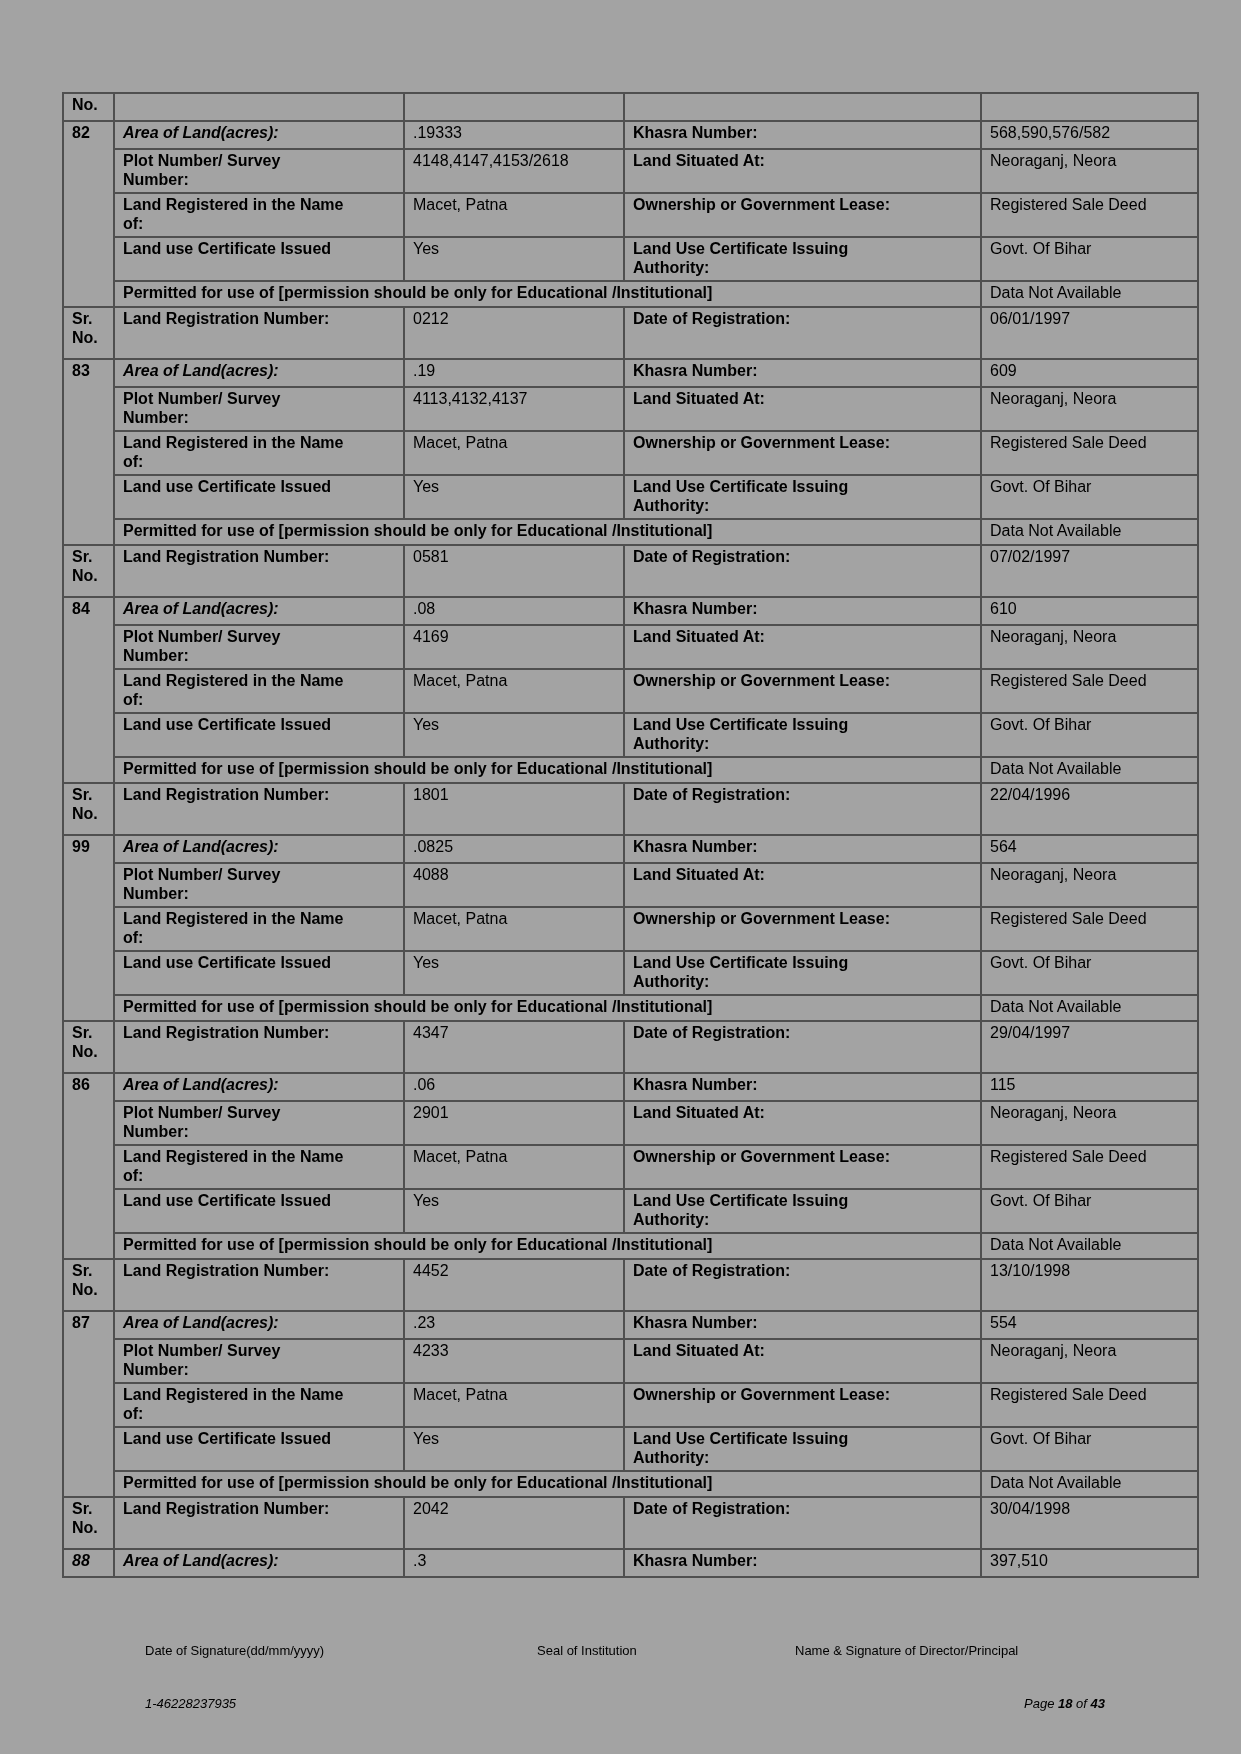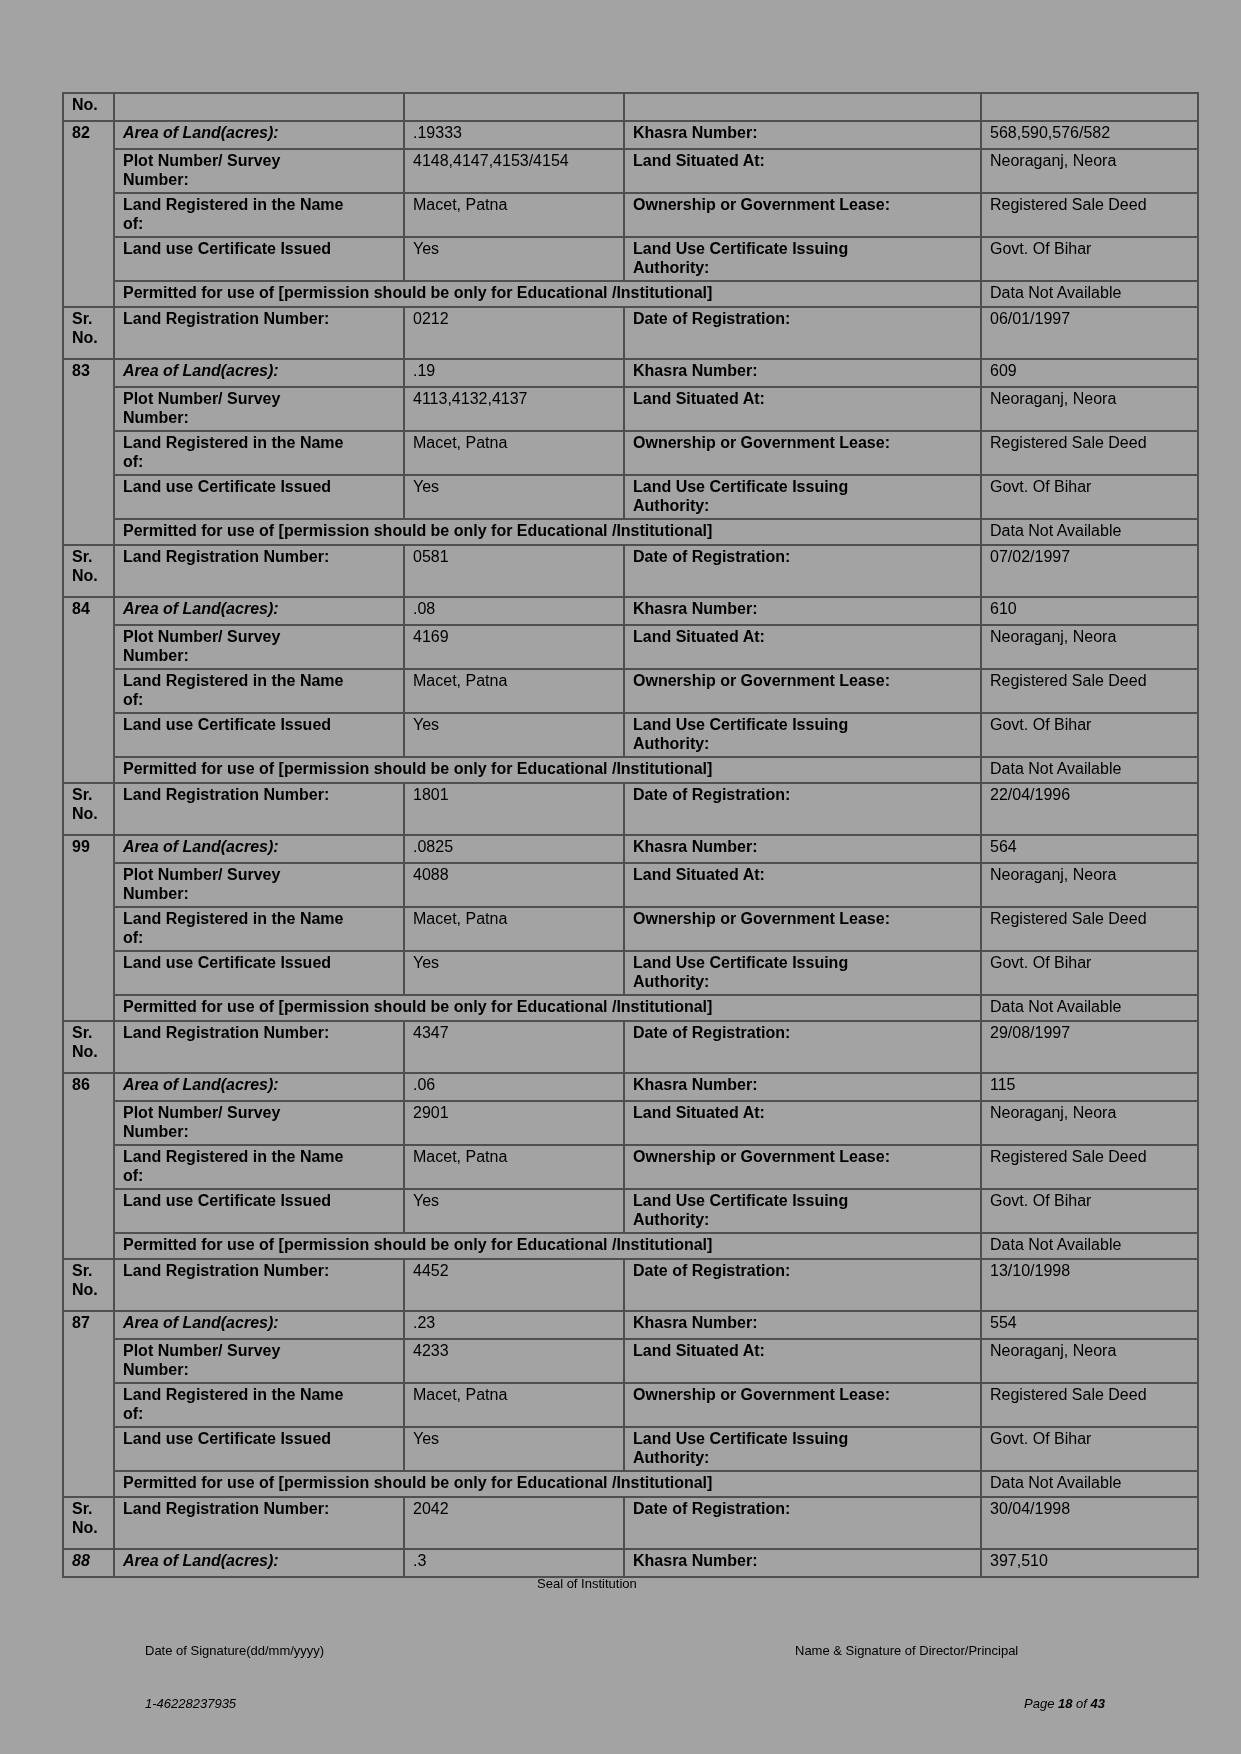--- a/index.html
+++ b/index.html
@@ -73,21 +73,21 @@
         <tr>
           <td class="c1" rowspan="5">82</td>
           <td class="lbl hA">Area of Land(acres):</td>
           <td class="val">.19333</td>
           <td class="lbl">Khasra Number:</td>
           <td class="val">568,590,576/582</td>
         </tr>
         <tr>
           <td class="lbl hB">Plot Number/ Survey
 Number:</td>
-          <td class="val">4148,4147,4153/4154</td>
+          <td class="val">4148,4147,4153/2618</td>
           <td class="lbl">Land Situated At:</td>
           <td class="val">Neoraganj, Neora</td>
         </tr>
         <tr>
           <td class="lbl hB">Land Registered in the Name
 of:</td>
           <td class="val">Macet, Patna</td>
           <td class="lbl">Ownership or Government Lease:</td>
           <td class="val">Registered Sale Deed</td>
         </tr>
@@ -217,21 +217,21 @@
         </tr>
         <tr>
           <td class="lbl hP" colspan="3">Permitted for use of [permission should be only for Educational /Institutional]</td>
           <td class="val">Data Not Available</td>
         </tr>
         <tr>
           <td class="c1 hR">Sr. No.</td>
           <td class="lbl">Land Registration Number:</td>
           <td class="val">4347</td>
           <td class="lbl">Date of Registration:</td>
-          <td class="val">29/08/1997</td>
+          <td class="val">29/04/1997</td>
         </tr>
         <tr>
           <td class="c1" rowspan="5">86</td>
           <td class="lbl hA">Area of Land(acres):</td>
           <td class="val">.06</td>
           <td class="lbl">Khasra Number:</td>
           <td class="val">115</td>
         </tr>
         <tr>
           <td class="lbl hB">Plot Number/ Survey
@@ -308,20 +308,20 @@
           <td class="c1 hA">88</td>
           <td class="lbl hA">Area of Land(acres):</td>
           <td class="val">.3</td>
           <td class="lbl">Khasra Number:</td>
           <td class="val">397,510</td>
         </tr>
       </tbody>
   </table>
 
   <span class="sig-label" style="left:145px; top:1643px;">Date of Signature(dd/mm/yyyy)</span>
-  <span class="sig-label" style="left:537px; top:1576px;">Seal of Institution</span>
+  <span class="sig-label" style="left:537px; top:1643px;">Seal of Institution</span>
   <span class="sig-label" style="left:795px; top:1643px;">Name &amp; Signature of Director/Principal</span>
 
   <span class="bottom-text" style="left:145px; top:1696px;">1-46228237935</span>
 
   <span class="bottom-text" style="right:136px; top:1696px;margin-left:44px;"><span>Page </span><b>18</b><span> of </span><b>43</b></span>
 
 </div>
 
 </body></html>

